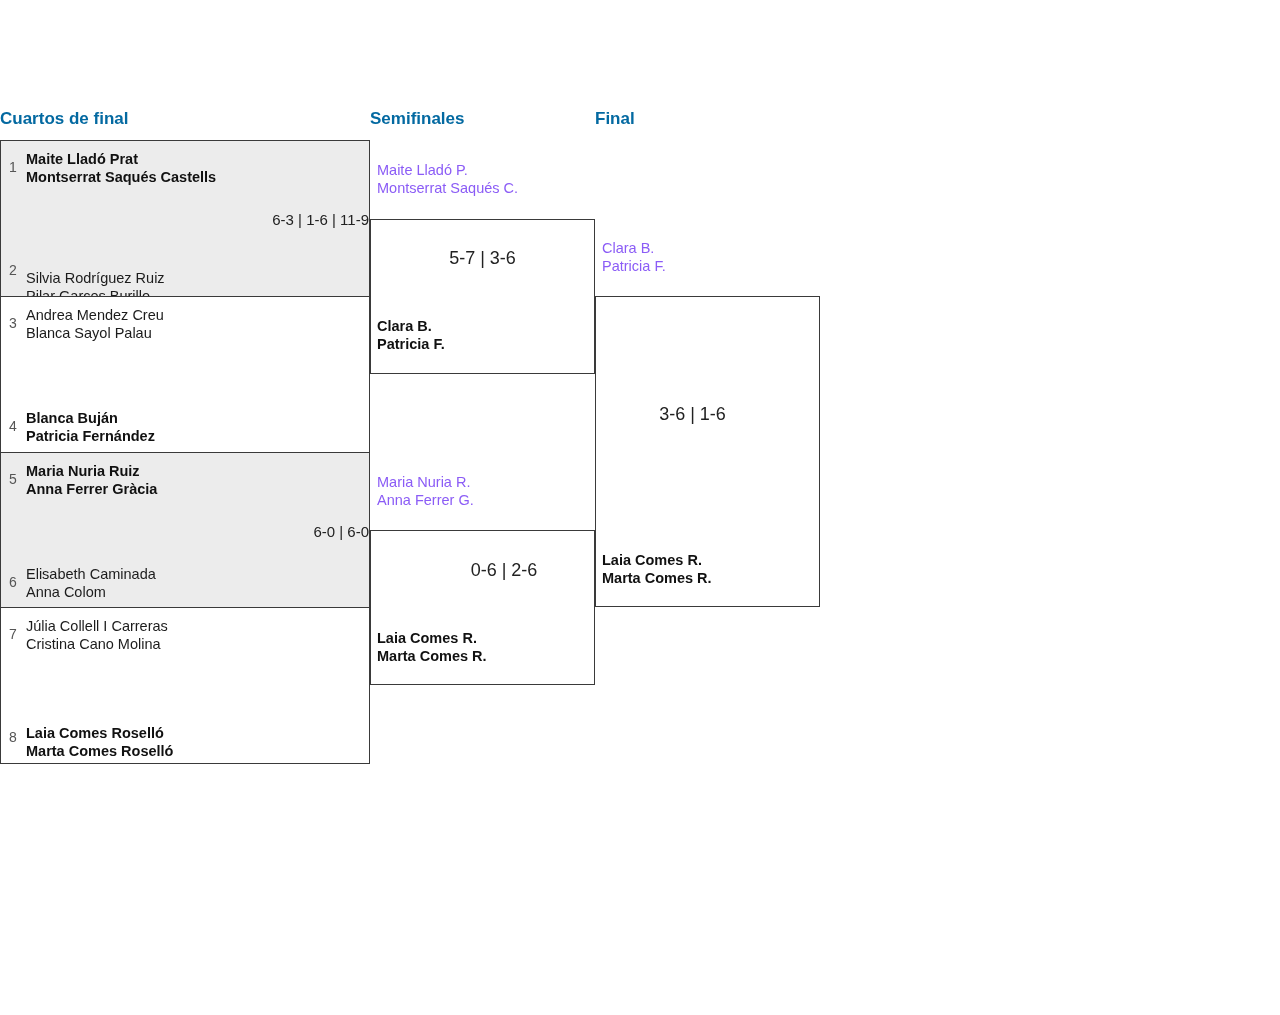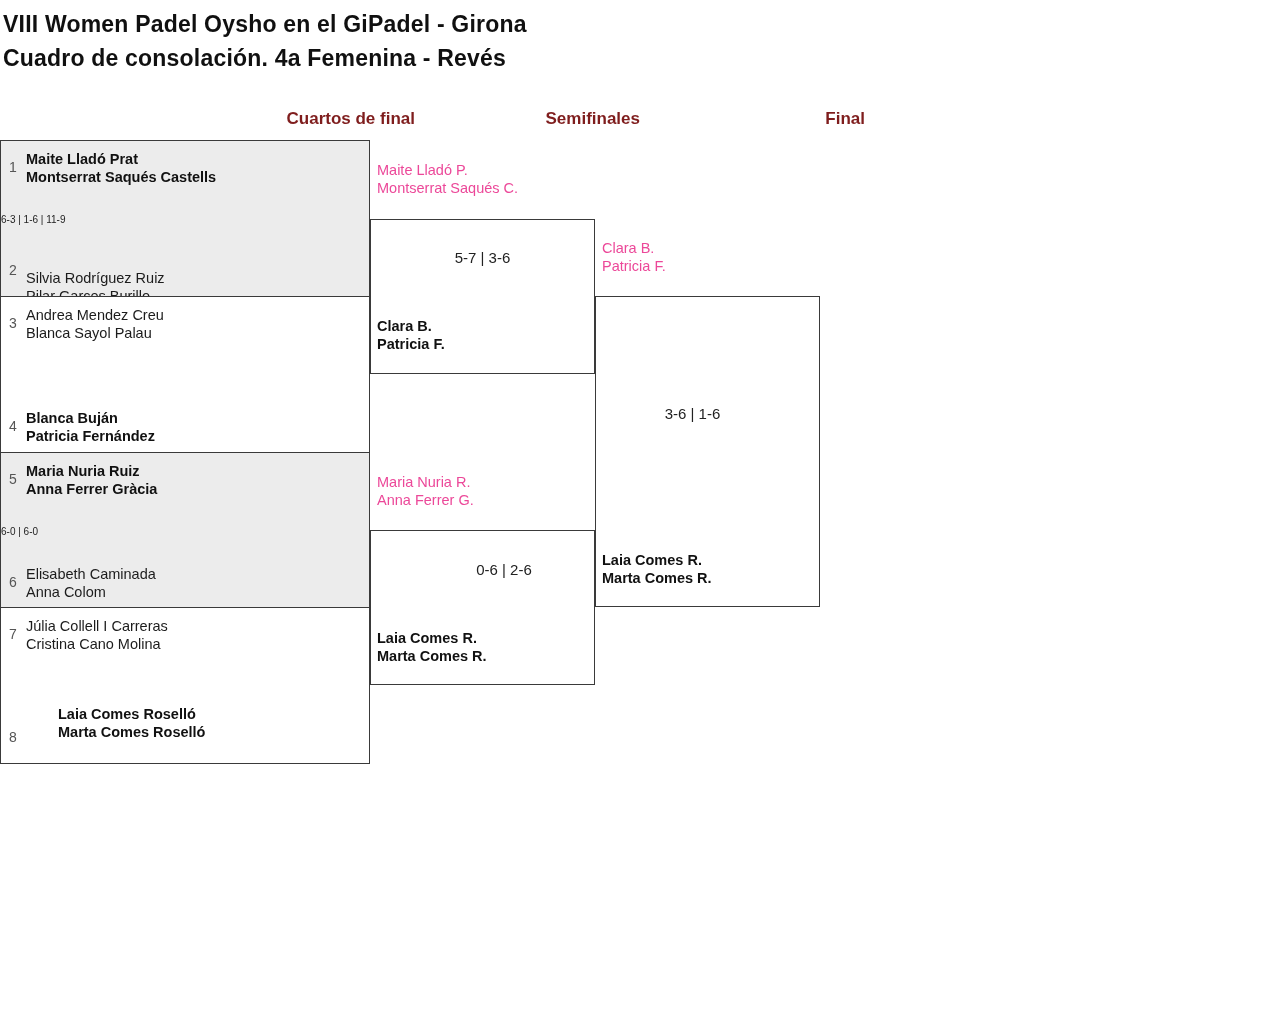--- a/index.html
+++ b/index.html
@@ -1,43 +1,39 @@
 <!DOCTYPE html>
 <html><head>
 <meta charset="utf-8">
 <style>
   html,body{margin:0;padding:0;background:#ffffff;}
   .page{
     position:relative;width:1280px;height:1015px;background:#ffffff;
     font-family:"Liberation Sans",sans-serif;color:#1c1c1c;overflow:hidden;
   }
   .title{position:absolute;left:3px;top:7px;font-size:23px;line-height:34px;font-weight:700;color:#101010;letter-spacing:0.2px;}
-  .round-header{position:absolute;top:109px;font-size:17px;line-height:20px;font-weight:600;text-align:right;color:#7f1d1d;padding-left:45px;}
+  .round-header{position:absolute;top:109px;font-size:17px;line-height:20px;font-weight:600;text-align:left;color:#0369a1;}
   .qf-cell{
     position:absolute;left:0;width:370px;box-sizing:border-box;
     border:1px solid #3a3a3a;background:#ffffff;
   }
   .qf-cell.gray{background:#ececec;}
   .seed{position:absolute;left:8px;font-size:14px;line-height:17px;color:#555555;}
   .team{position:absolute;left:25px;font-size:14.5px;line-height:17.5px;color:#1c1c1c;}
-  .score{position:absolute;left:0;width:100%;text-align:left;font-size:10px;line-height:18px;color:#222222;}
+  .score{position:absolute;left:0;width:100%;text-align:right;font-size:15px;line-height:18px;color:#222222;}
   .box{position:absolute;box-sizing:border-box;border:1px solid #3a3a3a;background:transparent;}
-  .label{position:absolute;font-size:14.5px;line-height:18px;color:#ec4899;}
-  .score-c{position:absolute;text-align:center;font-size:15px;line-height:18px;color:#222222;}
+  .label{position:absolute;font-size:14.5px;line-height:18px;color:#8b5cf6;}
+  .score-c{position:absolute;text-align:center;font-size:18px;line-height:18px;color:#222222;}
   .win{font-weight:700;color:#111111;}
 </style>
 </head>
 <body>
 
 <div class="page">
 
-  <div class="title">
-    <div>VIII Women Padel Oysho en el GiPadel - Girona</div>
-    <div>Cuadro de consolación. 4a Femenina - Revés</div>
-  </div>
 
   <div class="round-header" style="left:0;width:370px;">Cuartos de final</div>
   <div class="round-header" style="left:370px;width:225px;">Semifinales</div>
   <div class="round-header" style="left:595px;width:225px;">Final</div>
 
   <div class="qf-cell gray" style="top:140px;height:157px;">
     <span class="seed" style="top:18px;">1</span>
     <div class="team win" style="top:10px;">
       <div>Maite Lladó Prat</div>
       <div>Montserrat Saqués Castells</div>
@@ -77,21 +73,21 @@
     </div>
   </div>
 
   <div class="qf-cell" style="top:607px;height:157px;">
     <span class="seed" style="top:18px;">7</span>
     <div class="team" style="top:10px;">
       <div>Júlia Collell I Carreras</div>
       <div>Cristina Cano Molina</div>
     </div>
     <span class="seed" style="top:121px;">8</span>
-    <div class="team win" style="top:98px;margin-left:32px;">
+    <div class="team win" style="top:117px;">
       <div>Laia Comes Roselló</div>
       <div>Marta Comes Roselló</div>
     </div>
   </div>
 
   <div class="label" style="left:377px;top:161px;">
     <div>Maite Lladó P.</div>
     <div>Montserrat Saqués C.</div>
   </div>
   <div class="box" style="left:370px;top:219px;width:225px;height:155px;"></div>

